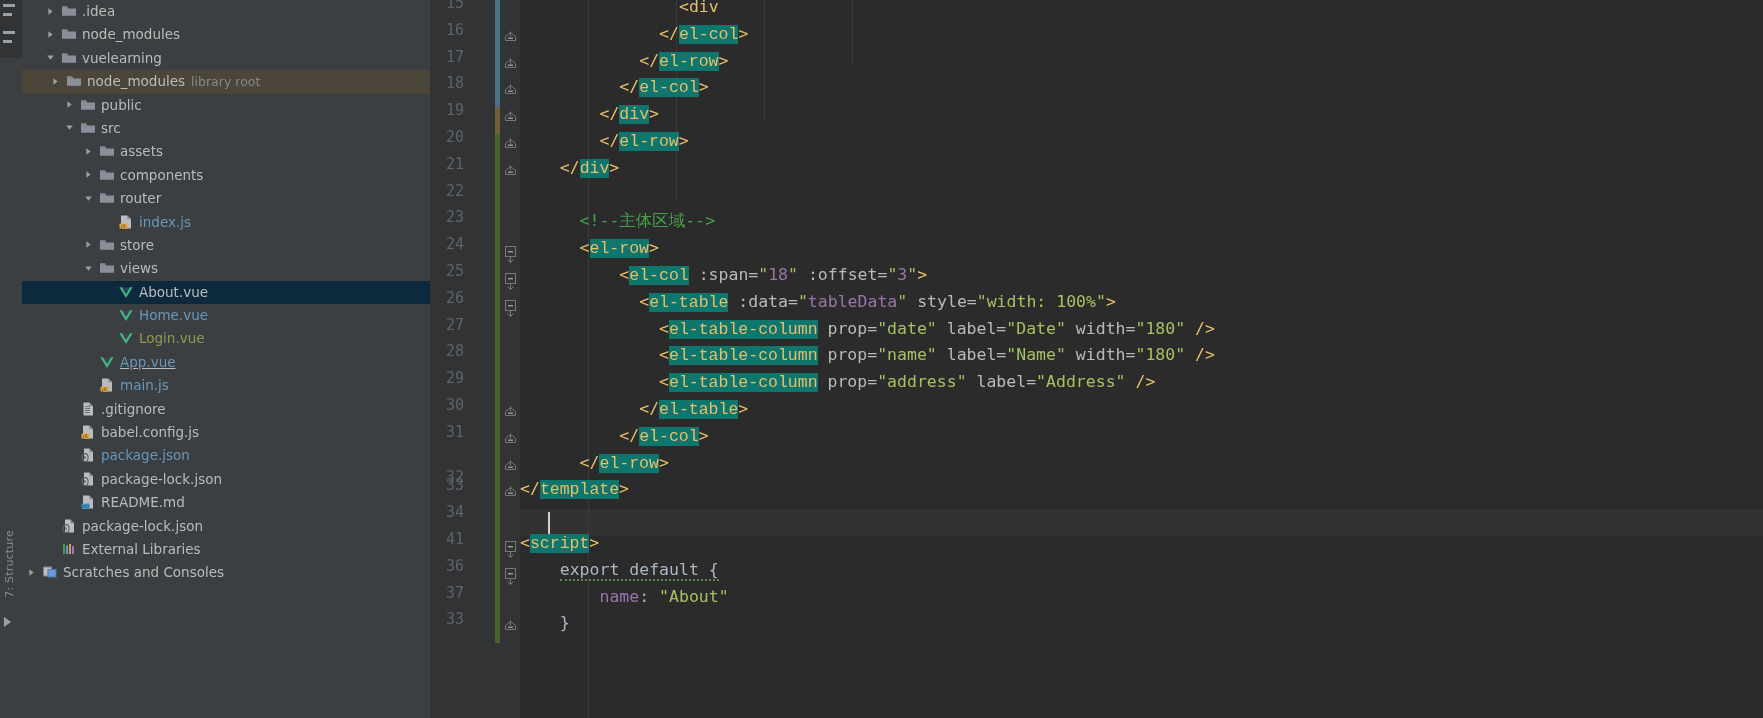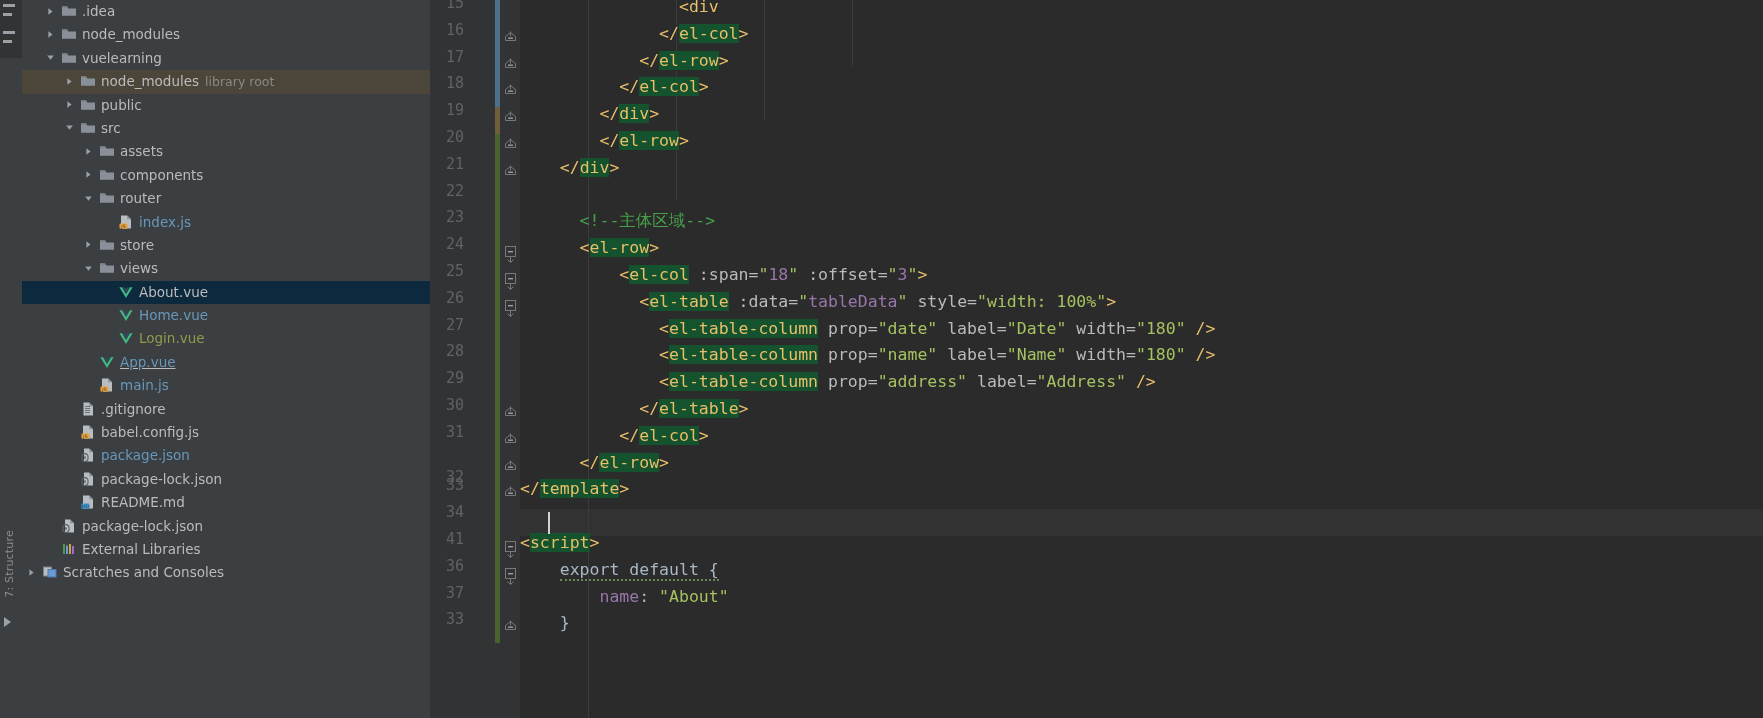--- a/index.html
+++ b/index.html
@@ -46,21 +46,21 @@
         font-family:"DejaVu Sans Mono",monospace;font-size:16.5px;white-space:pre;}
   .ln{position:absolute;left:0;height:26.8px;line-height:26.8px;}
   .curline{position:absolute;left:90px;right:0;height:26.8px;background:#323232;}
   .caret{position:absolute;width:2px;height:22px;background:#d2d2d2;}
   .tag{color:#e8bf6a;}
   .attr{color:#bababa;}
   .val{color:#a5c261;}
   .bind{color:#9876aa;}
   .cmt{color:#46a04a;}
   .txt{color:#a9b7c6;}
-  .hl{background:#14532d;}
+  .hl{background:#0f766e;font-family:Liberation Mono, monospace;}
   .squig{border-bottom:2px dotted #6a8759;}
   .guide{position:absolute;width:1px;background:#3b3b3b;}
 </style>
 </head>
 <body>
 
 <div class="root">
 
   <div class="toolstrip">
     <div class="strip-top">
@@ -88,21 +88,21 @@
             </svg></span><span class="ico"><svg width="16" height="16" viewBox="0 0 16 16">
               <path d="M1 4.2h5.2l1.2 1.4H15v7.2H1z" fill="#8a9099"></path>
               <path d="M1 3.2h5l1.2 1.4H1z" fill="#8a9099"></path>
             </svg></span><span class="lbl c-grey">node_modules</span></div>
         <div class="row" style="padding-left: 23px;"><span class="arrow" style="margin-right: 5px;"><svg width="11" height="11" viewBox="0 0 11 11">
               <path d="M2.2 3.5h6.6L5.5 7.8z" fill="#9aa0a6"></path>
             </svg></span><span class="ico"><svg width="16" height="16" viewBox="0 0 16 16">
               <path d="M1 4.2h5.2l1.2 1.4H15v7.2H1z" fill="#8a9099"></path>
               <path d="M1 3.2h5l1.2 1.4H1z" fill="#8a9099"></path>
             </svg></span><span class="lbl c-grey">vuelearning</span></div>
-        <div class="row lib" style="padding-left: 42px;"><span class="arrow" style="margin-right: 5px;"><svg width="11" height="11" viewBox="0 0 11 11">
+        <div class="row lib" style="padding-left: 28px;"><span class="arrow" style="margin-right: 5px;"><svg width="11" height="11" viewBox="0 0 11 11">
               <path d="M3.4 2.2L7.6 5.5 3.4 8.8z" fill="#9aa0a6"></path>
             </svg></span><span class="ico"><svg width="16" height="16" viewBox="0 0 16 16">
               <path d="M1 4.2h5.2l1.2 1.4H15v7.2H1z" fill="#8a9099"></path>
               <path d="M1 3.2h5l1.2 1.4H1z" fill="#8a9099"></path>
             </svg></span><span class="lbl c-grey">node_modules</span><span class="dim">library root</span></div>
         <div class="row" style="padding-left: 42px;"><span class="arrow" style="margin-right: 5px;"><svg width="11" height="11" viewBox="0 0 11 11">
               <path d="M3.4 2.2L7.6 5.5 3.4 8.8z" fill="#9aa0a6"></path>
             </svg></span><span class="ico"><svg width="16" height="16" viewBox="0 0 16 16">
               <path d="M1 4.2h5.2l1.2 1.4H15v7.2H1z" fill="#8a9099"></path>
               <path d="M1 3.2h5l1.2 1.4H1z" fill="#8a9099"></path>

